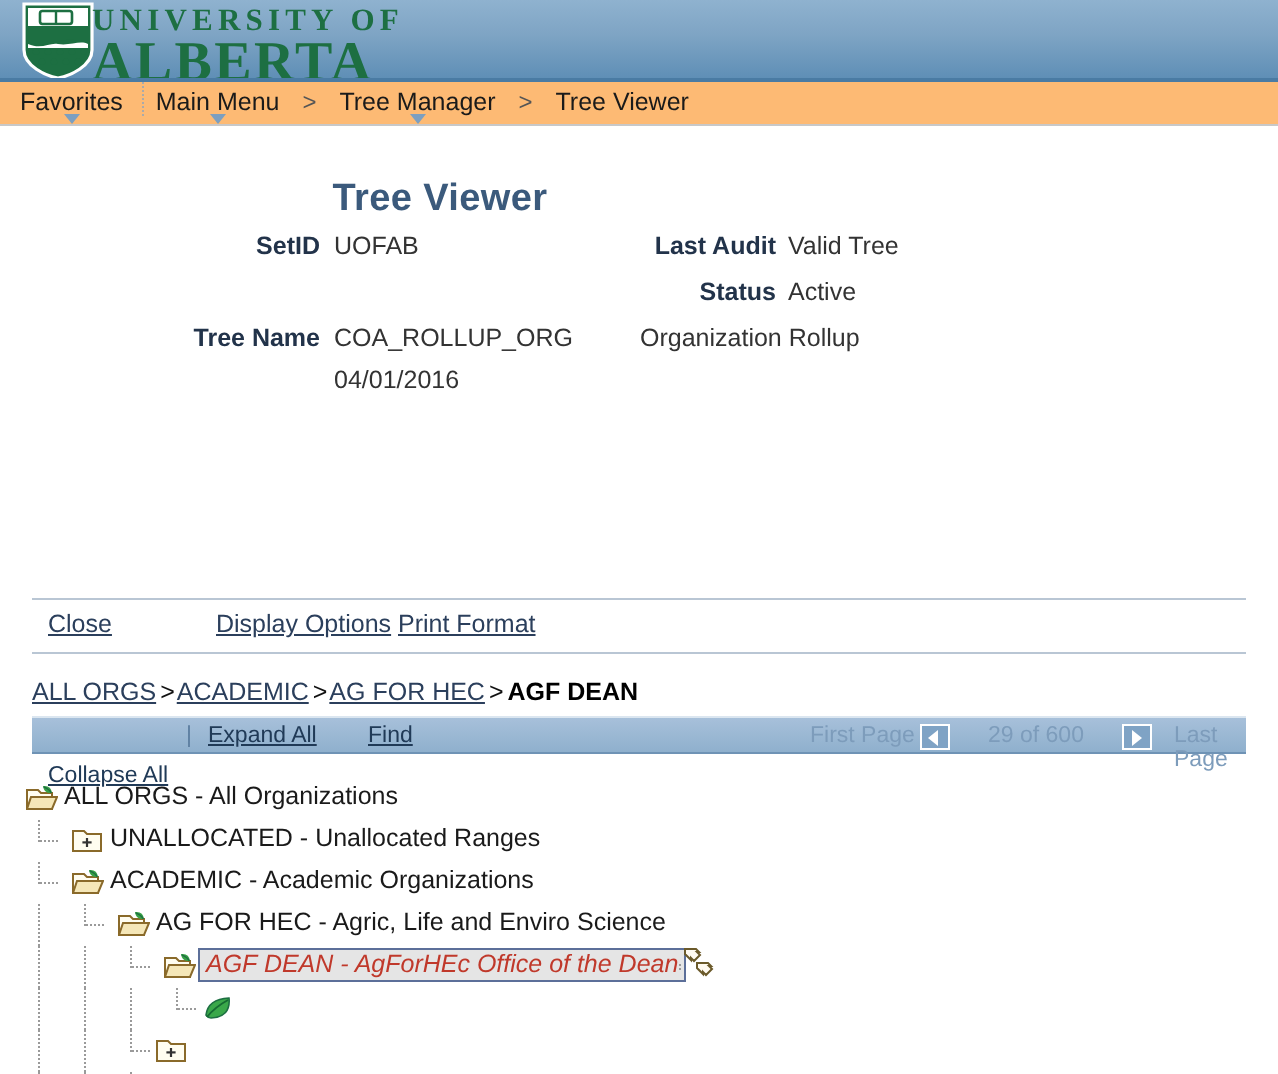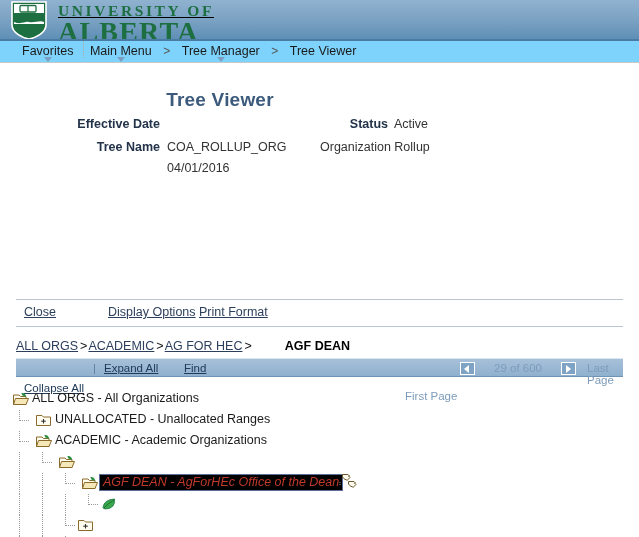--- a/index.html
+++ b/index.html
@@ -17,23 +17,22 @@
     width: 639px; height: 41px;
     background: linear-gradient(to bottom, #8fb2cf 0%, #7ea4c4 45%, #5f8fb6 100%);
     border-bottom: 2px solid #4a7ba3;
     overflow: hidden;
   }
   .crest {
     position: absolute; left: 11px; top: 1px;
     width: 36px; height: 39px;
   }
   .brand-wordmark {
-    position: absolute; left: 58px; top: 0px;
+    position: absolute; left: 46px; top: 0px;
     line-height: 1;
-    text-decoration: underline;
   }
   .brand-line1 {
     font-family: "Liberation Serif", serif;
     font-weight: bold;
     font-size: 15.5px;
     letter-spacing: 2.6px;
     color: #1d6f42;
     display: block;
     margin-top: 3px;
   }
@@ -44,26 +43,26 @@
     letter-spacing: 1.2px;
     color: #1d6f42;
     display: block;
     margin-top: -1px;
   }
 
   
   .navbar {
     position: relative;
     width: 639px; height: 22px;
-    background: #7dd3fc;
+    background: #fdba74;
     border-bottom: 1px solid #c8c8c8;
     font-size: 12.5px;
     color: #2a2a2a;
     white-space: nowrap;
-    padding-left: 16px;
+    padding-left: 4px;
   }
   .navbar .navitem {
     display: inline-block;
     position: relative;
     padding: 3px 6px 0 6px;
     cursor: pointer;
     color: #1a1a1a;
   }
   .navbar .navitem.sep-left { border-left: 1px dotted #aaa; }
   .navbar .caret {
@@ -147,21 +146,20 @@
   .treepath a {
     color: #2b3f5c;
     text-decoration: underline;
     cursor: pointer;
   }
   .treepath .gtsep { color: #111; padding: 0 1px 0 2px; }
   .treepath .current {
     color: #000;
     font-weight: bold;
     padding-left: 1px;
-    margin-left: 31px;
   }
 
   
   .actionbar {
     position: absolute;
     top: 269px; left: 16px;
     width: 607px; height: 19px;
     background: linear-gradient(to bottom, #a7c0da 0%, #8fb0cd 100%);
     border-top: 1px solid #dbe6f0;
     border-bottom: 1px solid #6f93b5;
@@ -230,21 +228,21 @@
     width: 16px; height: 14px;
   }
   .tlabel {
     position: absolute;
     top: 2px;
     color: #1a1a1a;
   }
   .tlabel.selected {
     color: #c0392b;
     font-style: italic;
-    background: #000000;
+    background: #e5e5e5;
     border: 1px solid #5c6f99;
     padding: 0px 3px 1px 3px;
     top: 1px;
   }
   .copy-icons {
     position: absolute;
     top: 0px;
     width: 22px; height: 20px;
   }
 
@@ -301,21 +299,26 @@
     <span>Tree Viewer</span>
   </span>
 </div>
 
 <div class="page-body">
 
   <div class="page-title">Tree Viewer</div>
 
   <div class="hdr-grid">
     <div class="hdr-row">
-      <span class="lbl" style="left:48px; width:112px; top:2px;">Effective Date</span>
+      <span class="lbl" style="left:88px; width:72px; top:1px;">SetID</span>
+      <span class="val" style="left:167px; top:1px;">UOFAB</span>
+      <span class="lbl" style="left:255px; width:133px; top:1px;">Last Audit</span>
+      <span class="val" style="left:394px; top:1px;">Valid Tree</span>
+    </div>
+    <div class="hdr-row">
       <span class="val" style="left:167px; top:2px;margin-top:44px;">04/01/2016</span>
       <span class="lbl" style="left:255px; width:133px; top:2px;">Status</span>
       <span class="val" style="left:394px; top:2px;">Active</span>
     </div>
     <div class="hdr-row">
       <span class="lbl" style="left:60px; width:100px; top:3px;">Tree Name</span>
       <span class="val" style="left:167px; top:3px;">COA_ROLLUP_ORG</span>
       <span class="val" style="left:320px; top:3px;">Organization Rollup</span>
     </div>
   </div>
@@ -332,21 +335,21 @@
 
   <div class="treepath">
     <a>ALL ORGS</a><span class="gtsep">&gt;</span><a>ACADEMIC</a><span class="gtsep">&gt;</span><a>AG FOR HEC</a><span class="gtsep">&gt;</span><span class="current">AGF DEAN</span>
   </div>
 
   <div class="actionbar">
     <span class="ab-link" style="left:8px;margin-top:20px;">Collapse All</span>
     <span class="ab-pipe" style="left:77px;">|</span>
     <span class="ab-link" style="left:88px;">Expand All</span>
     <span class="ab-link" style="left:168px;">Find</span>
-    <span class="ab-text" style="left:389px;margin-top:28px;">First Page</span>
+    <span class="ab-text" style="left:389px;">First Page</span>
     <span class="ab-btn prev" style="left:444px;">
         <i></i>
       </span>
     <span class="ab-text" style="left:478px;">29 of 600</span>
     <span class="ab-btn next" style="left:545px;">
         <i></i>
       </span>
     <span class="ab-text" style="left:571px;">Last Page</span>
   </div>
 
@@ -399,20 +402,21 @@
         <span class="elbow" style="left:42px;"></span>
       </span>
       <span class="ticon" style="left:59px;">
         <svg viewBox="0 0 16 14" width="16" height="14">
           <path d="M0.5 3 H6 L7.5 4.5 H13 V12.5 H0.5 Z" fill="#fffdf0" stroke="#8a6a2a" stroke-width="1"></path>
           <path d="M2.5 6.5 H15.5 L13 12.5 H0.5 Z" fill="#f5e7b8" stroke="#8a6a2a" stroke-width="1"></path>
           <path d="M8.5 1 q4 -0.5 4.5 3.5 q-4 0.5 -4.5 -3.5 Z" fill="#37a045"></path>
           <path d="M8.8 1.4 q3 1.2 3.9 3.1" stroke="#1d6f42" stroke-width="0.7" fill="none"></path>
         </svg>
       </span>
+      <span class="tlabel" style="left:78px;">AG FOR HEC - Agric, Life and Enviro Science</span>
     </div>
 
     <div class="tnode">
       <span class="guides">
         <span class="vline" style="left:19px;"></span>
         <span class="vline" style="left:42px;"></span>
         <span class="elbow" style="left:65px;"></span>
       </span>
       <span class="ticon" style="left:82px;">
         <svg viewBox="0 0 16 14" width="16" height="14">

